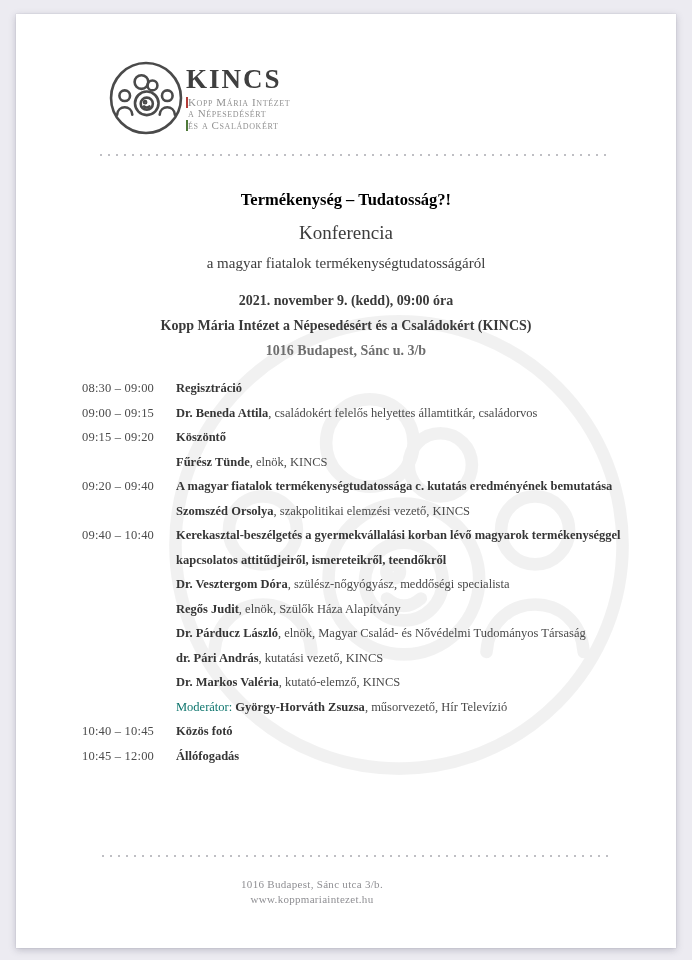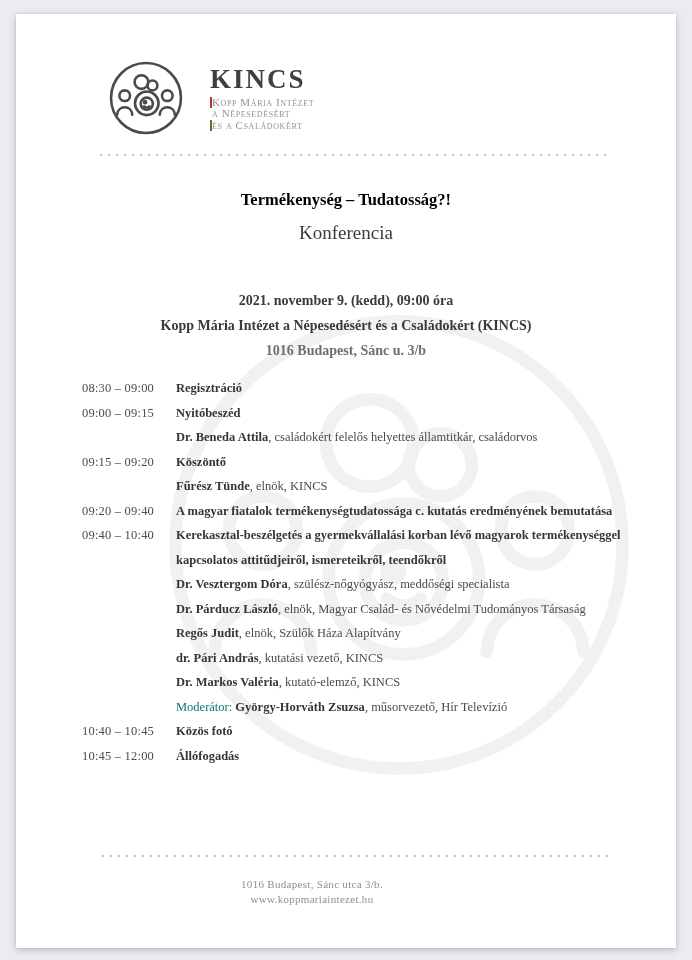--- a/index.html
+++ b/index.html
@@ -18,21 +18,21 @@
   }
   
   .watermark{
     position:absolute;left:140px;top:288px;width:486px;height:486px;
     opacity:.05;z-index:0;pointer-events:none;
   }
   .content{position:relative;z-index:1;}
   
   .logo-block{position:absolute;left:92px;top:46px;display:flex;align-items:center;}
   .logo-icon{width:76px;height:76px;flex:none;}
-  .logo-text{margin-left:26px;}
+  .logo-text{margin-left:2px;}
   .brand{
     font-size:27px;font-weight:700;letter-spacing:2px;color:#3f3f3f;line-height:28px;
   }
   .tagline{margin-top:4px;}
   .tagline div{
     font-variant:small-caps;
     font-size:11px;line-height:11.5px;letter-spacing:.6px;
     color:#929292;
   }
   .tag1{border-left:2px solid #b23b37;}
@@ -119,74 +119,77 @@
           <div class="tag3">és a Családokért</div>
         </div>
       </div>
     </div>
 
     <div class="dotted sep-top"></div>
 
     <div class="title-block">
       <div class="main-title">Termékenység – Tudatosság?!</div>
       <div class="subtitle">Konferencia</div>
+      <div class="subject">a magyar fiatalok termékenységtudatosságáról</div>
     </div>
 
     <div class="event-block">
       <div>2021. november 9. (kedd), 09:00 óra</div>
       <div>Kopp Mária Intézet a Népesedésért és a Családokért (KINCS)</div>
       <div class="event-address">1016 Budapest, Sánc u. 3/b</div>
     </div>
 
     <div class="agenda">
 
       <div class="row">
         <span class="time">08:30 – 09:00</span>
         <span class="content-cell item-title">Regisztráció</span>
       </div>
 
       <div class="row">
         <span class="time">09:00 – 09:15</span>
-        <span class="content-cell item-title">Nyitóbeszéd</span>
       </div>
 
       <div class="row speaker">
         <span class="content-cell"><span class="speaker-name">Dr. Beneda Attila</span><span class="speaker-desc">, családokért felelős helyettes államtitkár, családorvos</span></span>
       </div>
 
       <div class="row">
         <span class="time">09:15 – 09:20</span>
         <span class="content-cell item-title">Köszöntő</span>
       </div>
 
       <div class="row speaker">
         <span class="content-cell"><span class="speaker-name">Fűrész Tünde</span><span class="speaker-desc">, elnök, KINCS</span></span>
       </div>
 
       <div class="row">
         <span class="time">09:20 – 09:40</span>
         <span class="content-cell item-title">A magyar fiatalok termékenységtudatossága c. kutatás eredményének bemutatása</span>
       </div>
 
+      <div class="row speaker">
+        <span class="content-cell"><span class="speaker-name">Szomszéd Orsolya</span><span class="speaker-desc">, szakpolitikai elemzési vezető, KINCS</span></span>
+      </div>
 
       <div class="row wrap2">
         <span class="time">09:40 – 10:40</span>
         <span class="content-cell"><span class="item-title">Kerekasztal-beszélgetés a gyermekvállalási korban lévő magyarok termékenységgel</span><br><span class="item-title">kapcsolatos attitűdjeiről, ismereteikről, teendőkről</span></span>
       </div>
 
       <div class="row speaker">
         <span class="content-cell"><span class="speaker-name">Dr. Vesztergom Dóra</span><span class="speaker-desc">, szülész-nőgyógyász, meddőségi specialista</span></span>
       </div>
 
       <div class="row speaker">
+        <span class="content-cell"><span class="speaker-name">Regős Judit</span><span class="speaker-desc">, elnök, Szülők Háza Alapítvány</span></span>
+      </div>
+
+      <div class="row speaker">
         <span class="content-cell"><span class="speaker-name">Dr. Párducz László</span><span class="speaker-desc">, elnök, Magyar Család- és Nővédelmi Tudományos Társaság</span></span>
-      </div>
-
-      <div class="row speaker">
-        <span class="content-cell"><span class="speaker-name">Regős Judit</span><span class="speaker-desc">, elnök, Szülők Háza Alapítvány</span></span>
       </div>
 
       <div class="row speaker">
         <span class="content-cell"><span class="speaker-name">dr. Pári András</span><span class="speaker-desc">, kutatási vezető, KINCS</span></span>
       </div>
 
       <div class="row speaker">
         <span class="content-cell"><span class="speaker-name">Dr. Markos Valéria</span><span class="speaker-desc">, kutató-elemző, KINCS</span></span>
       </div>
 

